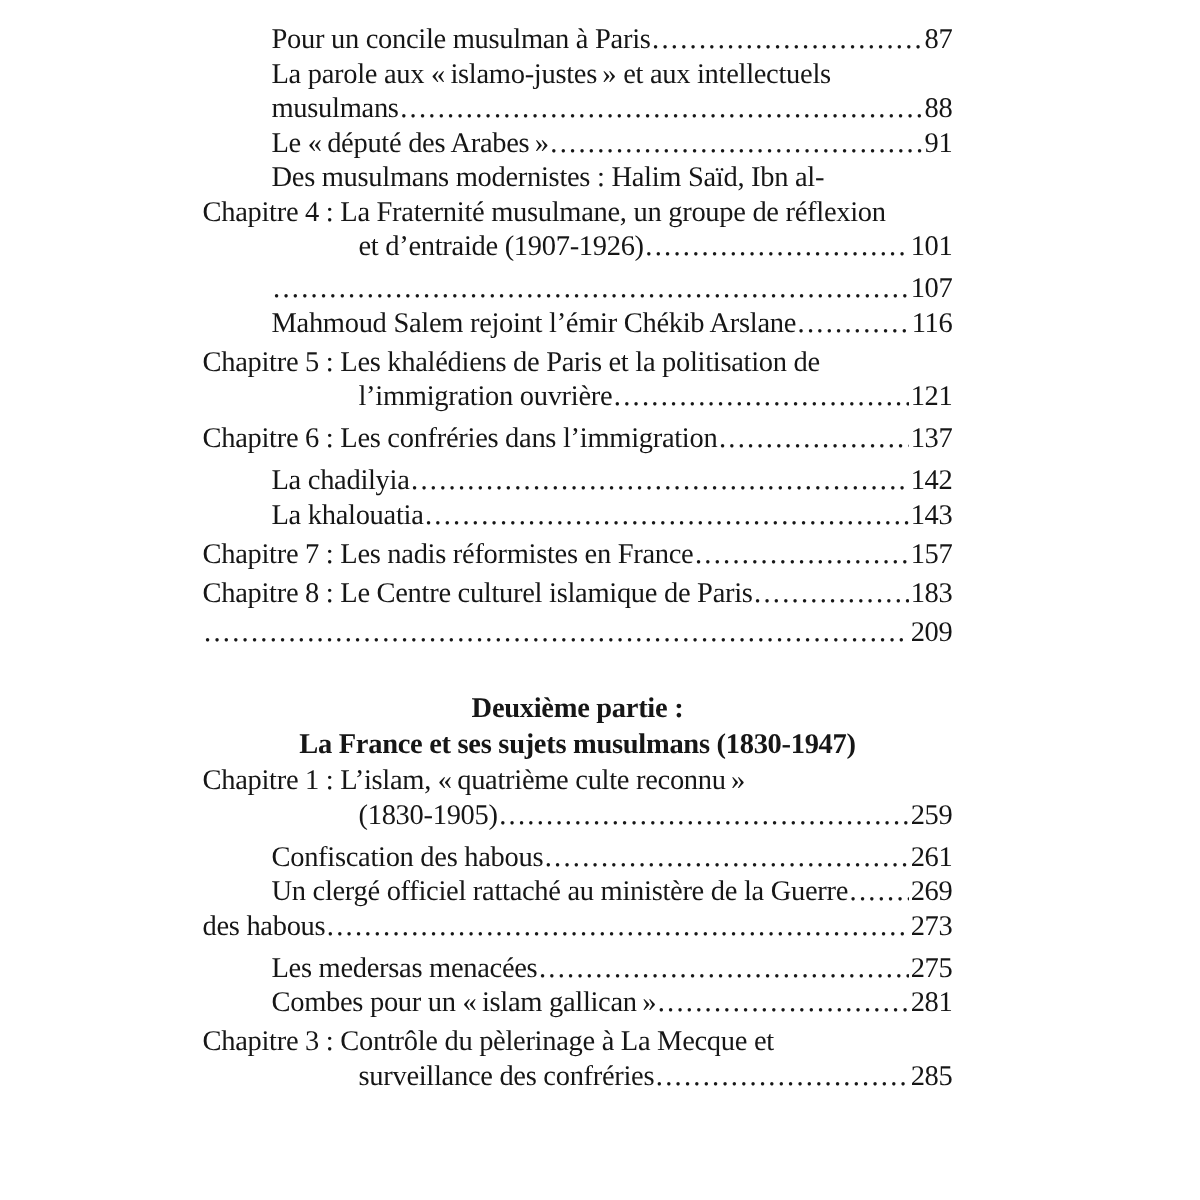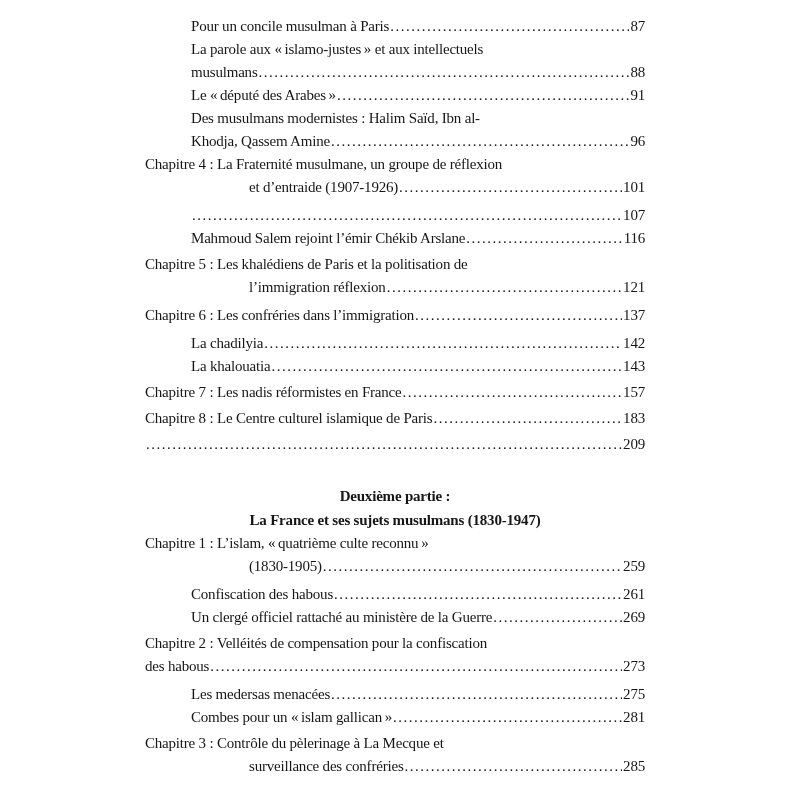--- a/index.html
+++ b/index.html
@@ -7,24 +7,24 @@
     padding: 0;
     width: 800px;
     height: 800px;
     background: #ffffff;
     font-family: "Liberation Serif", "DejaVu Serif", serif;
     color: #161616;
     overflow: hidden;
   }
   .toc {
     position: absolute;
-    left: 145px;
+    left: 135px;
     top: 15px;
     width: 500px;
-    font-size: 15px;
+    font-size: 19px;
     line-height: 23px;
     letter-spacing: -0.2px;
   }
   .row {
     display: flex;
     align-items: baseline;
   }
   .row .t { white-space: nowrap; flex: 0 0 auto; }
   .leader {
     flex: 1 1 auto;
@@ -69,25 +69,20 @@
       <span class="pg">88</span>
     </div>
   <div class="row sub">
       <span class="t">Le « député des Arabes »</span>
       <span class="leader"></span>
       <span class="pg">91</span>
     </div>
   <div class="row sub">
       <span class="t">Des musulmans modernistes : Halim Saïd, Ibn al-</span>
     </div>
-  <div class="row sub">
-      <span class="t">Khodja, Qassem Amine</span>
-      <span class="leader"></span>
-      <span class="pg">96</span>
-    </div>
   <div class="row">
       <span class="t">Chapitre 4 : La Fraternité musulmane, un groupe de réflexion</span>
     </div>
   <div class="row cont">
       <span class="t">et d’entraide (1907-1926)</span>
       <span class="leader"></span>
       <span class="pg">101</span>
     </div>
   <div class="row sub gap-m">
       <span class="leader"></span>
@@ -95,21 +90,21 @@
     </div>
   <div class="row sub">
       <span class="t">Mahmoud Salem rejoint l’émir Chékib Arslane</span>
       <span class="leader"></span>
       <span class="pg">116</span>
     </div>
   <div class="row gap-s">
       <span class="t">Chapitre 5 : Les khalédiens de Paris et la politisation de</span>
     </div>
   <div class="row cont">
-      <span class="t">l’immigration réflexion</span>
+      <span class="t">l’immigration ouvrière</span>
       <span class="leader"></span>
       <span class="pg">121</span>
     </div>
   <div class="row gap-m">
       <span class="t">Chapitre 6 : Les confréries dans l’immigration</span>
       <span class="leader"></span>
       <span class="pg">137</span>
     </div>
   <div class="row sub gap-m">
       <span class="t">La chadilyia</span>
@@ -152,23 +147,20 @@
   <div class="row sub gap-m">
       <span class="t">Confiscation des habous</span>
       <span class="leader"></span>
       <span class="pg">261</span>
     </div>
   <div class="row sub">
       <span class="t">Un clergé officiel rattaché au ministère de la Guerre</span>
       <span class="leader"></span>
       <span class="pg">269</span>
     </div>
-  <div class="row gap-s">
-      <span class="t">Chapitre 2 : Velléités de compensation pour la confiscation</span>
-    </div>
   <div class="row">
       <span class="t">des habous</span>
       <span class="leader"></span>
       <span class="pg">273</span>
     </div>
   <div class="row sub gap-m">
       <span class="t">Les medersas menacées</span>
       <span class="leader"></span>
       <span class="pg">275</span>
     </div>

